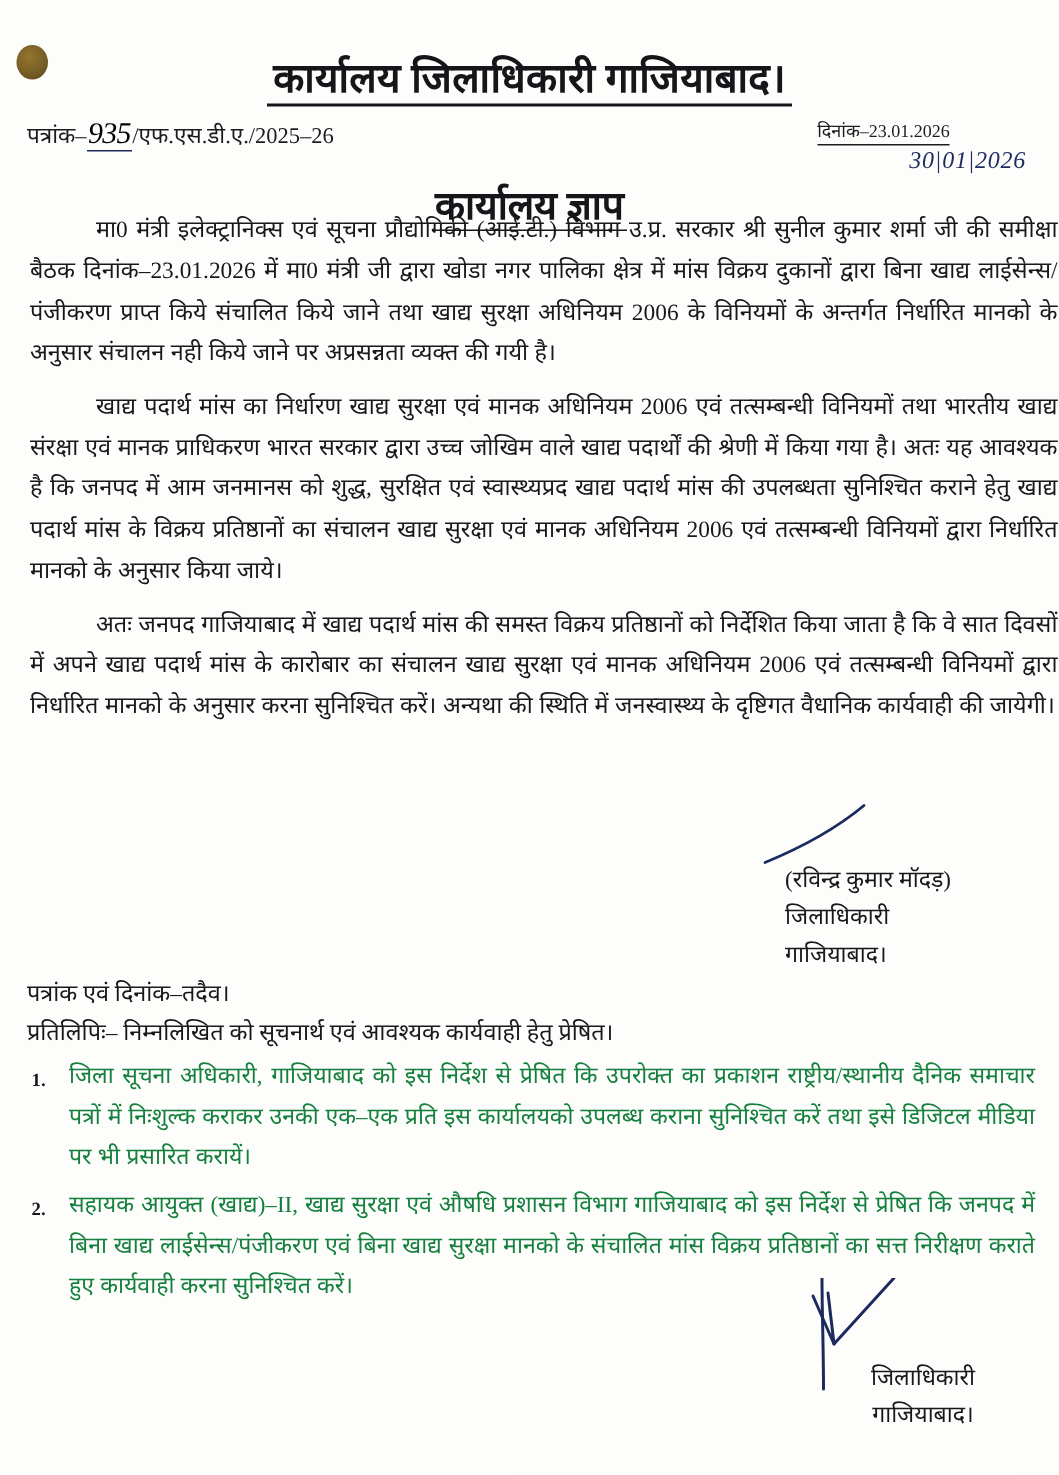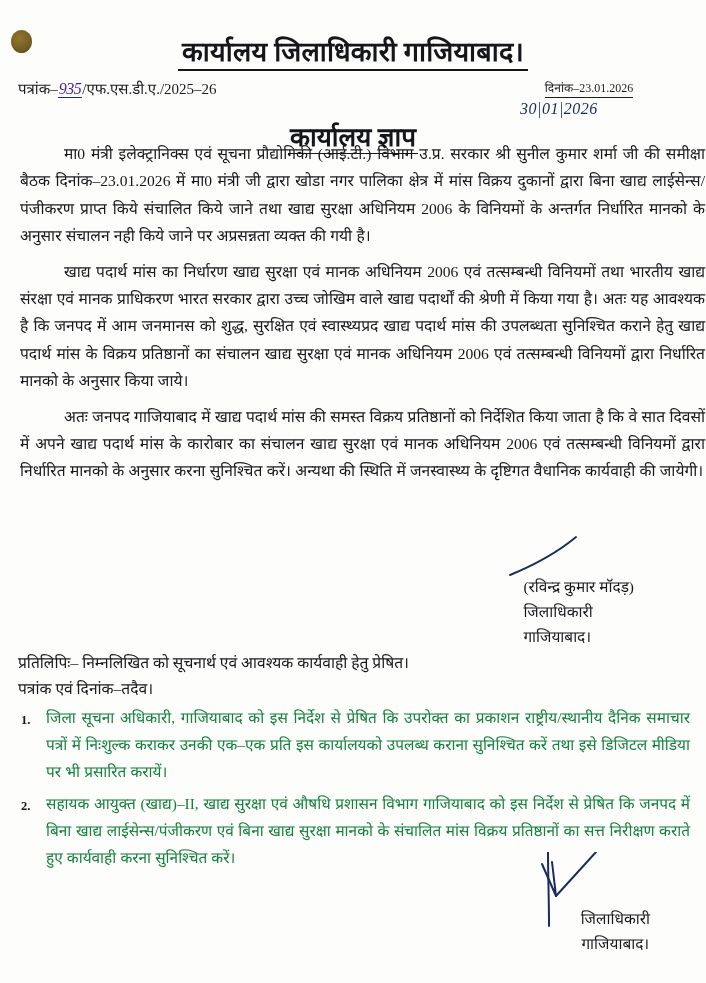--- a/index.html
+++ b/index.html
@@ -60,22 +60,22 @@
   .letter-no {
     position: absolute;
     left: 0;
     top: 0;
     font-size: 15px;
     color: #1b1c20;
     white-space: nowrap;
   }
   .hand-no {
     font-family: "Liberation Serif", "DejaVu Serif", serif;
-    color: #4c1d95;
-    font-size: 16px;
+    color: #000000;
+    font-size: 20px;
     font-style: italic;
     border-bottom: 1.3px solid #1d2a5e;
     padding: 0 1px;
     letter-spacing: -0.5px;
   }
   .date-block {
     position: absolute;
     right: 8px;
     top: 0;
     text-align: center;
@@ -89,21 +89,21 @@
     padding-bottom: 1px;
     white-space: nowrap;
   }
   .date-hand {
     display: block;
     margin-top: 2px;
     font-size: 16px;
     color: #1d2a5e;
     font-style: italic;
     letter-spacing: 0.5px;
-    text-align: left;
+    text-align: right;
     padding-left: 26px;
   }
 
   .subject-line {
     position: absolute;
     left: 0;
     right: 0;
     top: 118px;
     text-align: center;
     font-size: 26px;
@@ -245,22 +245,22 @@
     <path d="M70 2 C58 12, 38 26, 4 40" stroke="#1d2a5e" stroke-width="1.9" fill="none" stroke-linecap="round"></path>
   </svg>
 
   <div class="sig-block-1">
     <div>(रविन्द्र कुमार मॉदड़)</div>
     <div>जिलाधिकारी</div>
     <div>गाजियाबाद।</div>
   </div>
 
   <div class="endorse">
+    <div class="endorse-line">पत्रांक एवं दिनांक–तदैव।</div>
     <div class="endorse-line">प्रतिलिपिः– निम्नलिखित को सूचनार्थ एवं आवश्यक कार्यवाही हेतु प्रेषित।</div>
-    <div class="endorse-line">पत्रांक एवं दिनांक–तदैव।</div>
     <ol class="copy-list">
       <li>जिला सूचना अधिकारी, गाजियाबाद को इस निर्देश से प्रेषित कि उपरोक्त का प्रकाशन राष्ट्रीय/स्थानीय दैनिक समाचार पत्रों में निःशुल्क कराकर उनकी एक–एक प्रति इस कार्यालयको उपलब्ध कराना सुनिश्चित करें तथा इसे डिजिटल मीडिया पर भी प्रसारित करायें।</li>
       <li>सहायक आयुक्त (खाद्य)–II, खाद्य सुरक्षा एवं औषधि प्रशासन विभाग गाजियाबाद को इस निर्देश से प्रेषित कि जनपद में बिना खाद्य लाईसेन्स/पंजीकरण एवं बिना खाद्य सुरक्षा मानको के संचालित मांस विक्रय प्रतिष्ठानों का सत्त निरीक्षण कराते हुए कार्यवाही करना सुनिश्चित करें।</li>
     </ol>
   </div>
 
   <svg class="sig-stroke-2" viewBox="0 0 108 76">
     <path d="M30 0 C30 22, 31 46, 31 74" stroke="#1d2a5e" stroke-width="2.0" fill="none" stroke-linecap="round"></path>
     <path d="M24 12 L38 44 L34 10" stroke="#1d2a5e" stroke-width="2.0" fill="none" stroke-linejoin="round" stroke-linecap="round"></path>
     <path d="M78 0 L38 44" stroke="#1d2a5e" stroke-width="2.0" fill="none" stroke-linecap="round"></path>

